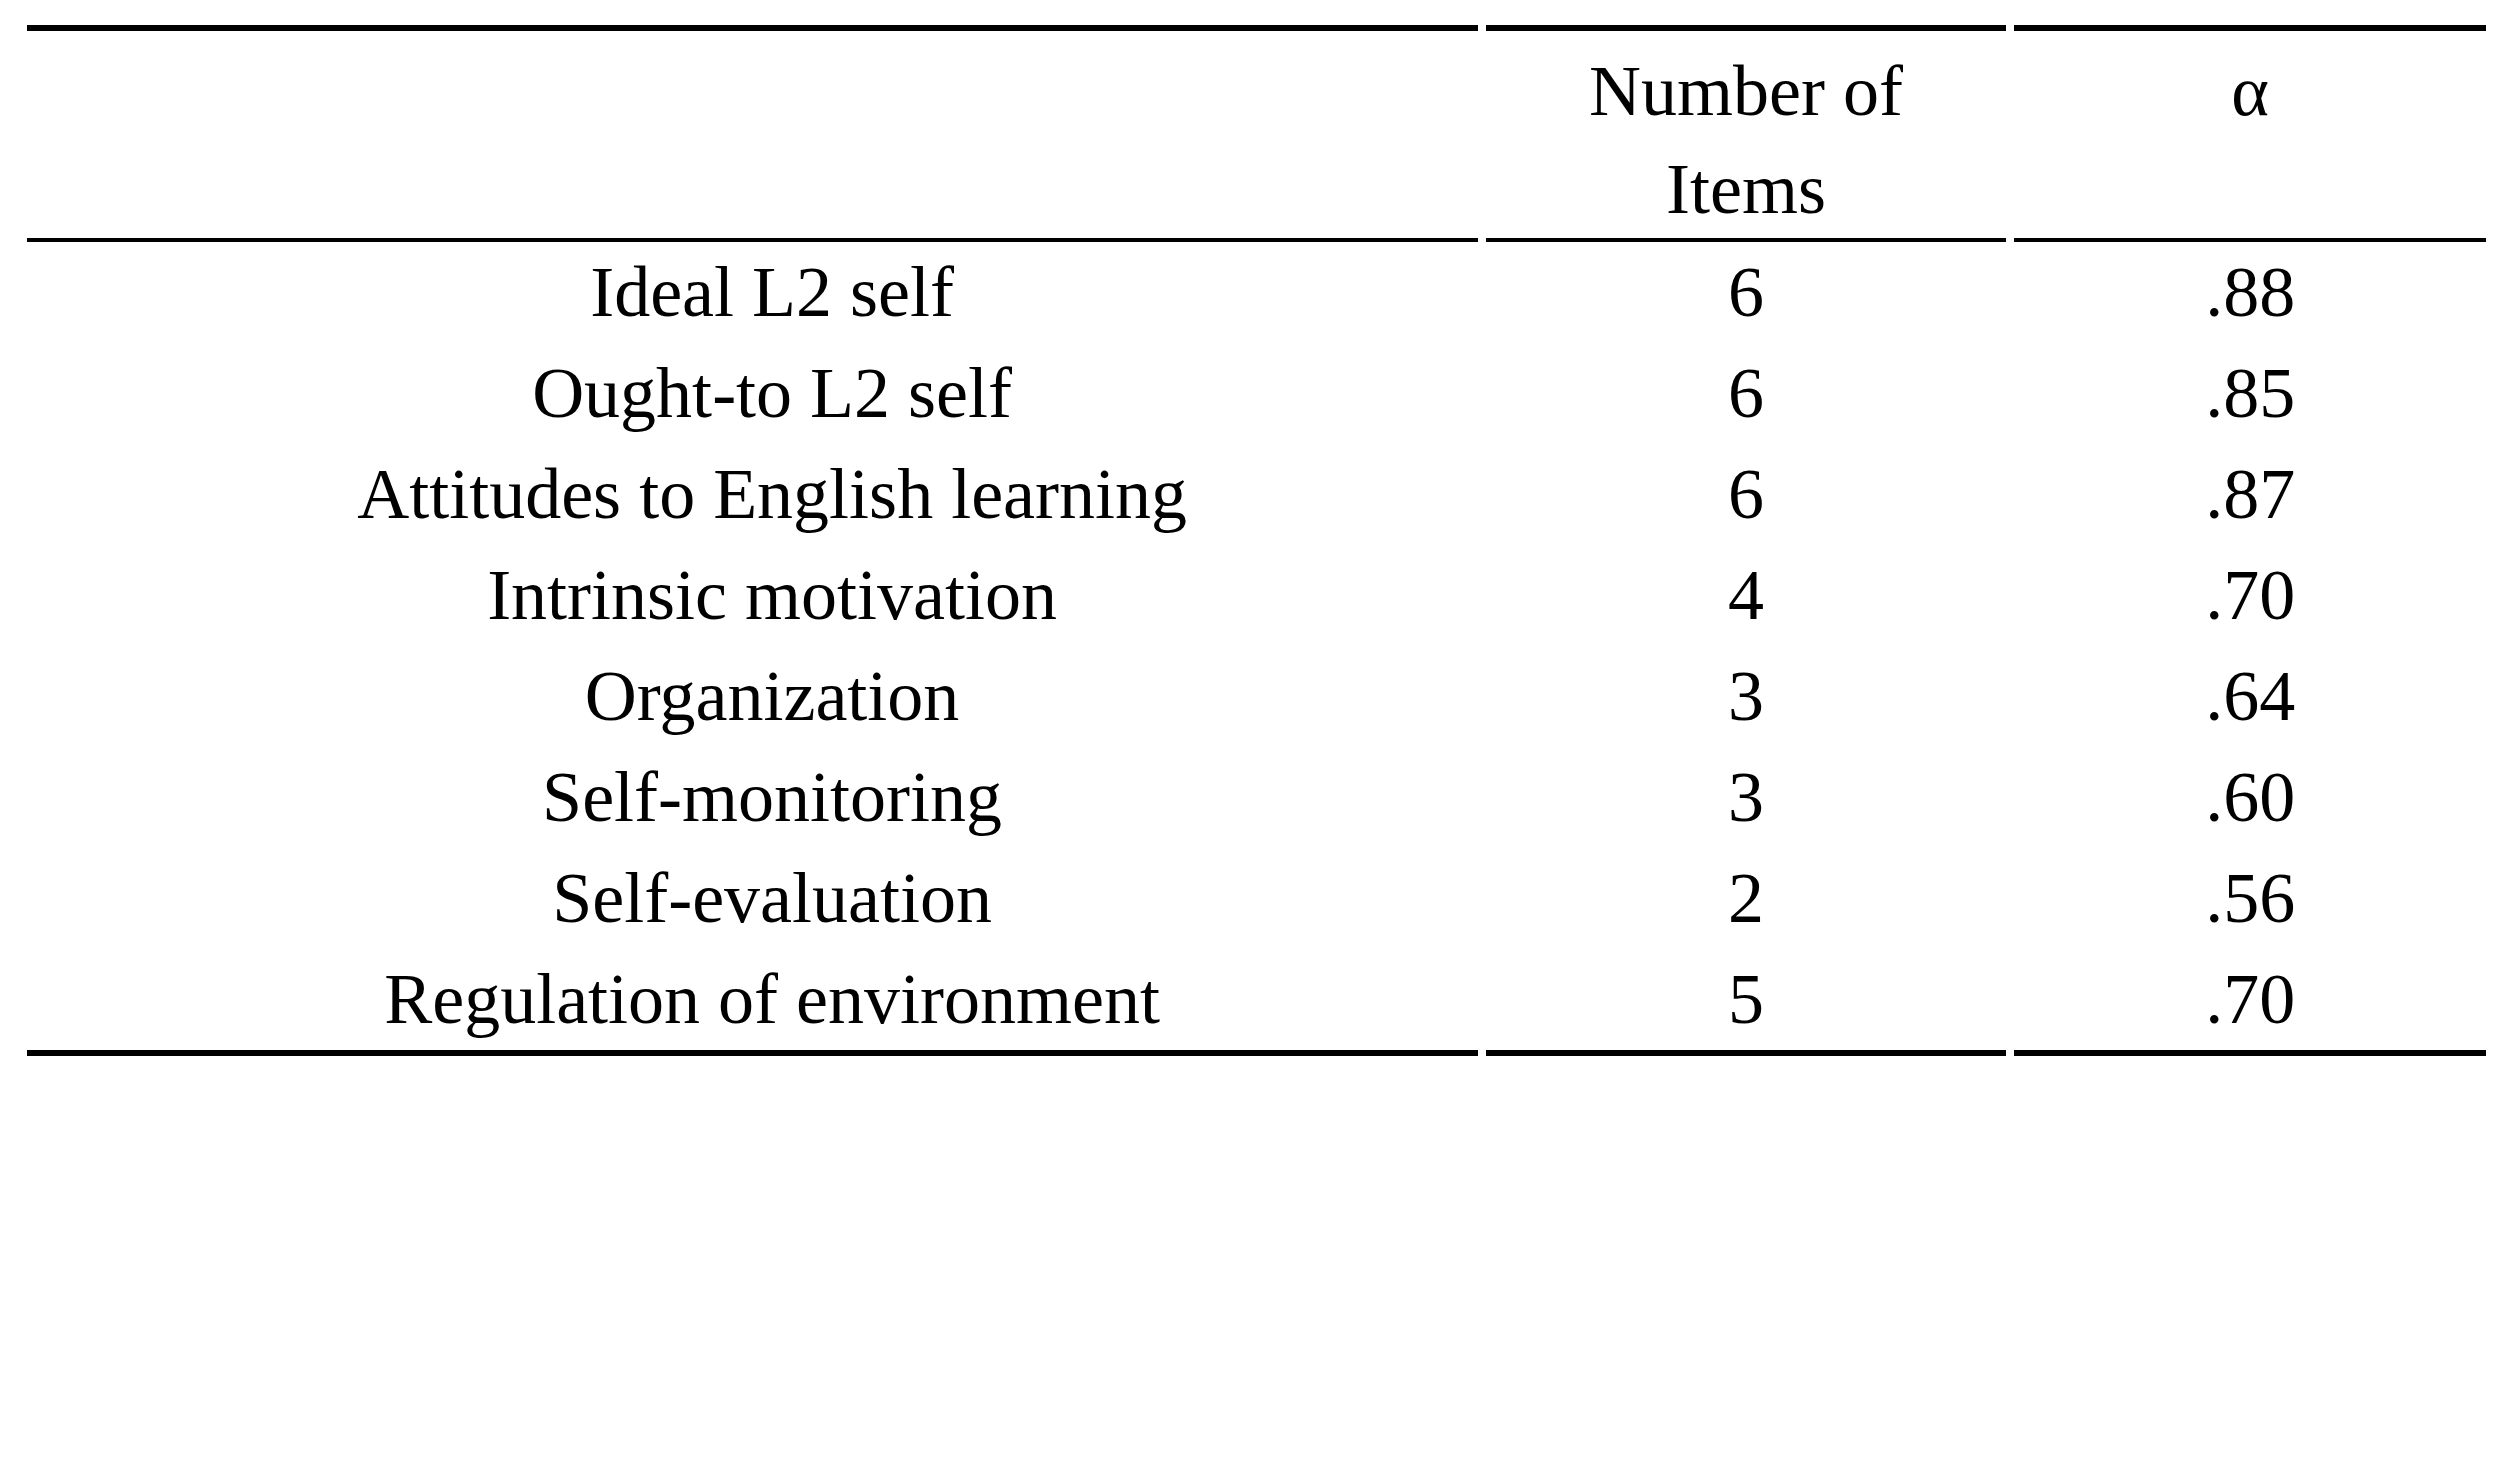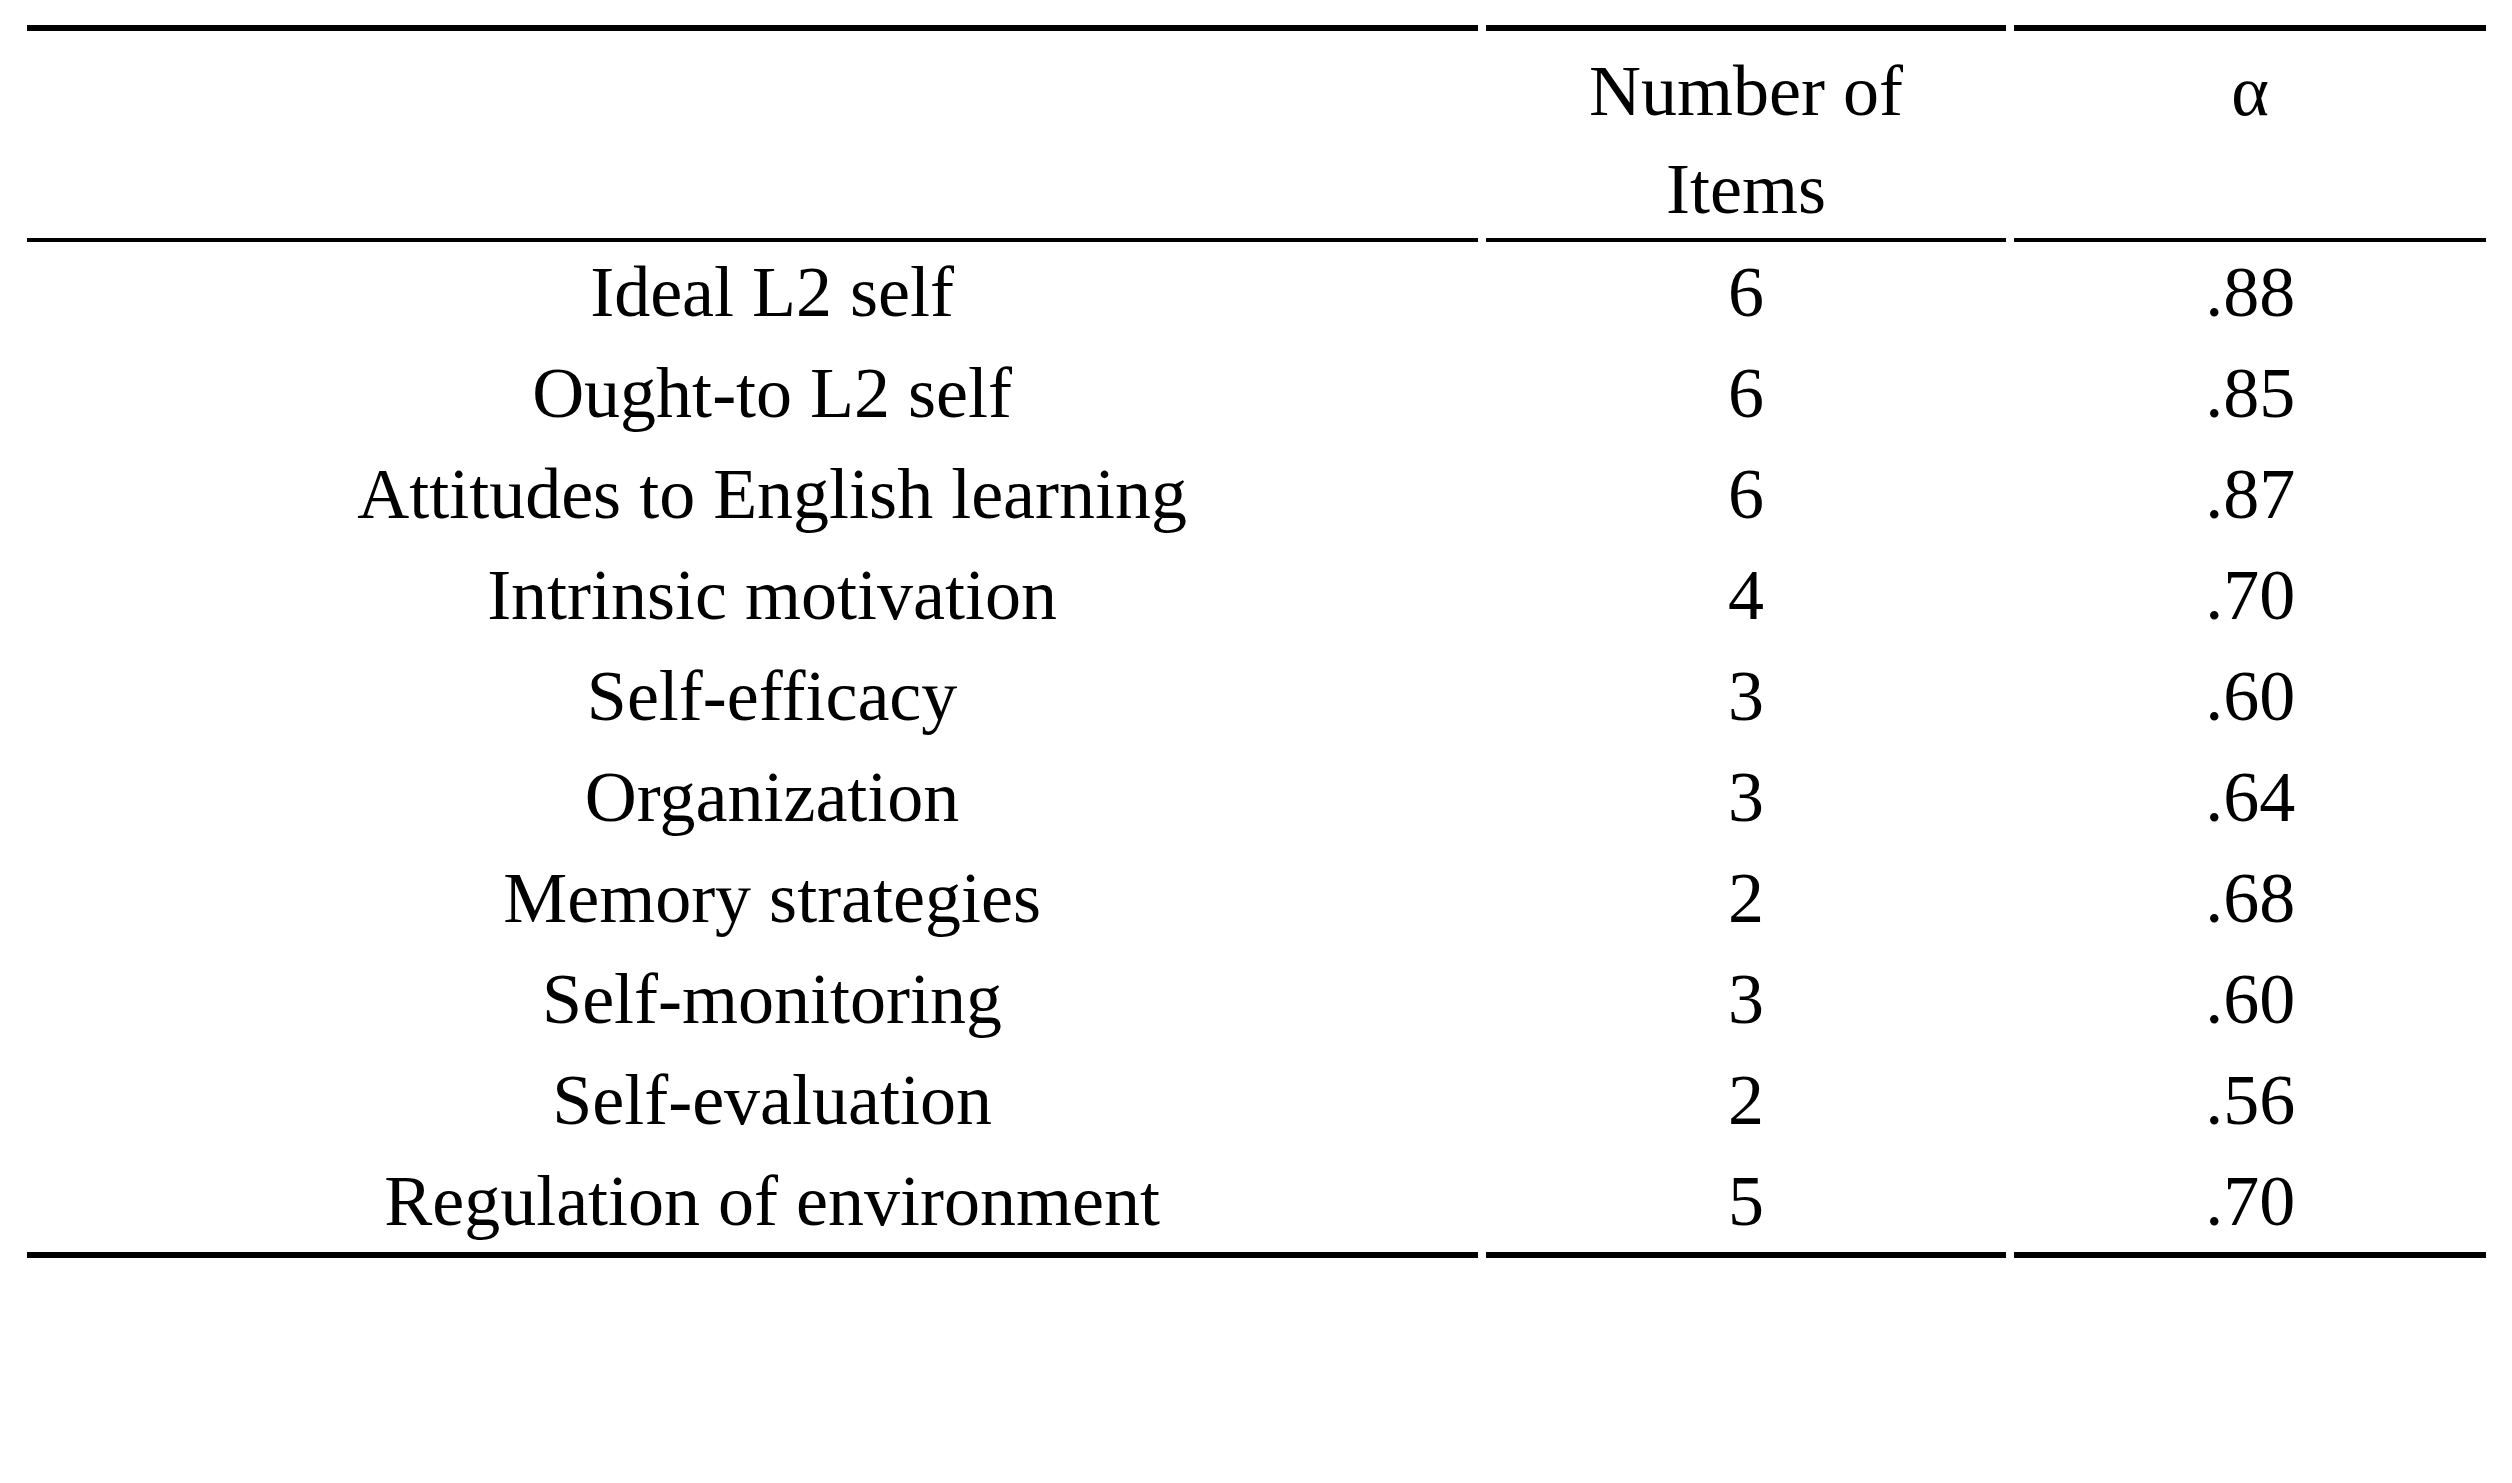--- a/index.html
+++ b/index.html
@@ -92,33 +92,23 @@
           <td class="scale">Attitudes to English learning</td>
           <td class="items">6</td>
           <td class="alpha">.87</td>
         </tr>
         <tr>
           <td class="scale">Intrinsic motivation</td>
           <td class="items">4</td>
           <td class="alpha">.70</td>
         </tr>
         <tr>
-          <td class="scale">Self-efficacy</td>
-          <td class="items">3</td>
-          <td class="alpha">.60</td>
-        </tr>
-        <tr>
           <td class="scale">Organization</td>
           <td class="items">3</td>
           <td class="alpha">.64</td>
-        </tr>
-        <tr>
-          <td class="scale">Memory strategies</td>
-          <td class="items">2</td>
-          <td class="alpha">.68</td>
         </tr>
         <tr>
           <td class="scale">Self-monitoring</td>
           <td class="items">3</td>
           <td class="alpha">.60</td>
         </tr>
         <tr>
           <td class="scale">Self-evaluation</td>
           <td class="items">2</td>
           <td class="alpha">.56</td>

